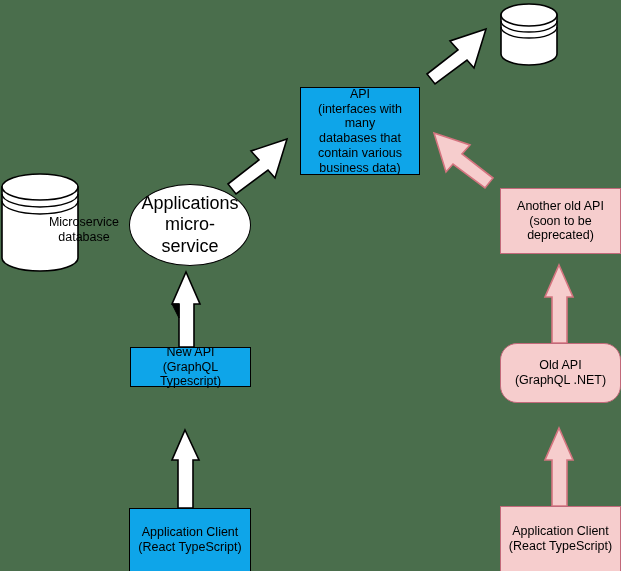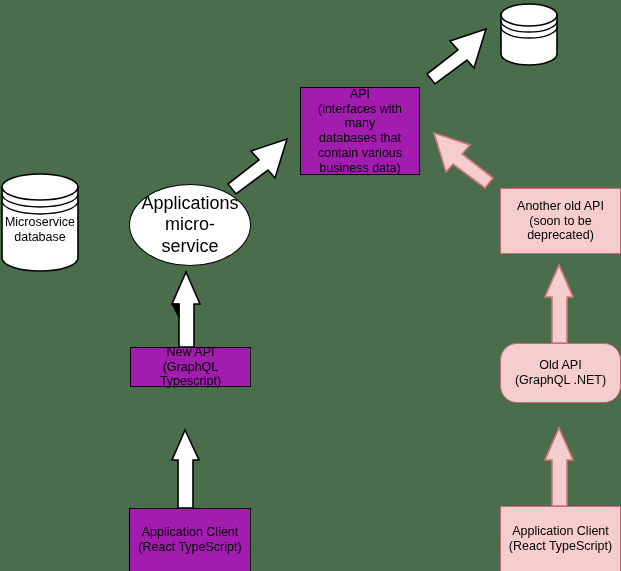--- a/index.html
+++ b/index.html
@@ -25,41 +25,42 @@
     box-sizing: border-box;
     display: flex;
     align-items: center;
     justify-content: center;
     text-align: center;
     line-height: 1.18;
     color: #000000;
   }
   .box {
     border: 1px solid #000000;
-    background: #a21caf;
+    background: #0ea5e9;
     font-size: 12.5px;
   }
   .box-pink {
     border: 1px solid #c2697a;
     background: #f6cdcd;
     font-size: 12.5px;
   }
   .ellipse {
     border: 1px solid #000000;
     background: #ffffff;
     border-radius: 50%;
     font-size: 18px;
   }
   .node-text {
     display: block;
     padding: 0 3px;
     white-space: pre-line;
   }
   .cyl {
     position: absolute;
+    margin-left: 44px;
   }
   svg { display: block; overflow: visible; }
 </style>
 </head>
 <body>
 
 <svg id="canvas" viewBox="0 0 621 571" width="621" height="571">
 
   <g>
     <polygon points="185,430 199,460 193,460 193,508 178,508 178,460 172,460" fill="#ffffff" stroke="#000000" stroke-width="1.6"></polygon>

